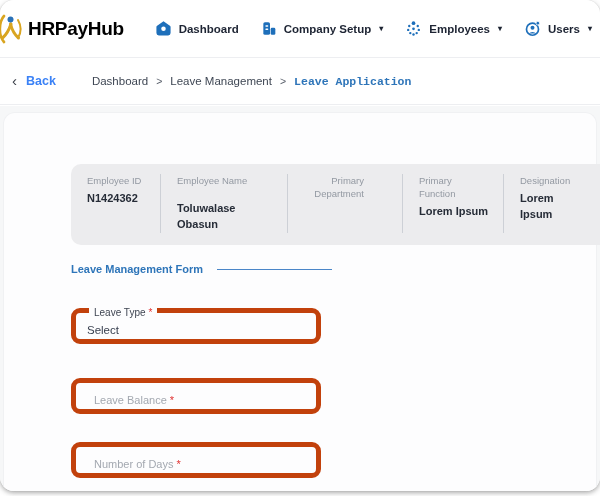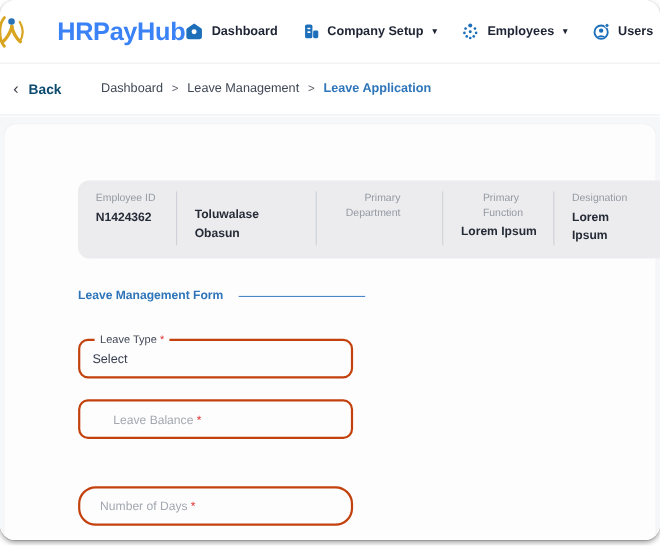--- a/index.html
+++ b/index.html
@@ -7,60 +7,60 @@
   .window {
     position:relative; width:600px; height:491px; background:#fff;
     border-radius:14px; overflow:hidden;
     box-shadow:0 2px 5px rgba(70,70,70,.45), 0 0 1px rgba(0,0,0,.2);
   }
 
   
   .navbar { height:58px; display:flex; align-items:center; border-bottom:1px solid #edeef1; padding:0 8px 0 0; background:#fff; }
   .brand { display:flex; align-items:center; gap:4px; margin-left:-3px; }
   .brand svg { display:block; }
-  .brand-name { font-size:23px; font-weight:700; color:#3b82f6; letter-spacing:-.3px;margin-left:24px; }
+  .brand-name { font-size:19px; font-weight:700; color:#000000; letter-spacing:-.3px; }
   .nav { margin-left:auto; display:flex; align-items:center; gap:22px; }
   .nav-item { display:flex; align-items:center; gap:7px; font-size:11.5px; font-weight:700; color:#1d2433; cursor:pointer; white-space:nowrap; }
   .nav-item svg { display:block; }
   .caret { font-size:8px; color:#1d2433; margin-left:1px; }
 
   
   .breadcrumb-row { height:47px; display:flex; align-items:center; border-bottom:1px solid #edeef1; padding:0 12px; background:#fff; }
   .back { display:flex; align-items:center; gap:9px; cursor:pointer; }
   .back-chevron { font-size:15px; color:#3a3f49; line-height:1; padding-bottom:2px; }
-  .back-label { font-size:12.5px; font-weight:700; color:#0c4a6e; }
+  .back-label { font-size:12.5px; font-weight:700; color:#3b82f6; }
   .crumbs { margin-left:36px; display:flex; align-items:center; gap:8px; font-size:11.5px; color:#3f4754; }
   .crumb { cursor:pointer; }
   .crumb-sep { color:#5a616c; font-size:10.5px; }
-  .crumb-active { color:#2e75b9; font-weight:700; }
+  .crumb-active { color:#2e75b9; font-weight:700;font-family:Liberation Mono, monospace; }
 
   
   .content-bg { position:absolute; left:0; right:0; top:106px; bottom:0; background:#f6f7f8; }
   .card { position:absolute; left:3px; right:3px; top:112px; bottom:0; background:#fdfdfe;
           border:1px solid #f0f1f3; border-bottom:none; border-radius:12px 12px 0 0; }
 
   
   .emp-bar { position:absolute; left:67px; top:51px; width:562px; background:#ececee; border-radius:10px;
              display:flex; padding:10px 0 12px; }
   .emp-col { padding:1px 4px 0 16px; }
   .emp-col + .emp-col { border-left:1px solid #cdd0d6; }
   .c1 { width:89px; } .c2 { width:127px; } .c3 { width:115px; } .c4 { width:101px; } .c5 { width:90px; }
   .emp-label { font-size:9.5px; color:#9399a2; line-height:1.35; }
-  .c3 .emp-label { max-width:60px;text-align:right; } .c4 .emp-label { max-width:48px;margin-left:20px; }
+  .c3 .emp-label { max-width:60px;text-align:right; } .c4 .emp-label { max-width:48px; }
   .emp-value { font-size:11px; font-weight:700; color:#262c37; line-height:1.5; margin-top:2px; }
   .c2 .emp-value { max-width:68px;margin-top:12px; } .c5 .emp-value { max-width:46px; }
 
   
   .form-head { position:absolute; left:67px; top:150px; display:flex; align-items:center; }
   .form-title { font-size:11px; font-weight:600; color:#2e75b9; white-space:nowrap; }
   .title-line { width:115px; height:1px; background:#4a86c8; margin-left:14px; }
 
-  .field { position:absolute; left:67px; width:250px; height:36px; border:2px solid #c2410c; border-radius:9px;
+  .field { position:absolute; left:67px; width:250px; height:36px; border:5px solid #c2410c; border-radius:9px;
            background:#fdfdfe; cursor:text; }
-  .f1 { top:195px; cursor:pointer; } .f2 { top:250px;padding-left:12px; } .f3 { top:329px;border-radius:16px; }
+  .f1 { top:195px; cursor:pointer; } .f2 { top:265px; } .f3 { top:329px; }
   .float-label { position:absolute; top:-7px; left:13px; background:#fdfdfe; padding:0 5px;
                  font-size:10px; color:#3f4552; line-height:13px; }
   .select-value { font-size:11.5px; color:#394050; line-height:34px; padding-left:11px; }
   .placeholder { font-size:11px; color:#a3a8b0; line-height:34px; padding-left:18px; }
   .req { color:#e03131; margin-left:3px; }
 </style>
 </head>
 <body>
 
 <div class="window">
@@ -153,20 +153,21 @@
   <div class="content-bg"></div>
 
   <main class="card">
 
     <section class="emp-bar">
       <div class="emp-col c1">
         <div class="emp-label">Employee ID</div>
         <div class="emp-value">N1424362</div>
       </div>
       <div class="emp-col c2">
+        <div class="emp-label">Employee Name</div>
         <div class="emp-value">Toluwalase Obasun</div>
       </div>
       <div class="emp-col c3">
         <div class="emp-label">Primary Department</div>
       </div>
       <div class="emp-col c4">
         <div class="emp-label">Primary Function</div>
         <div class="emp-value">Lorem Ipsum</div>
       </div>
       <div class="emp-col c5">

